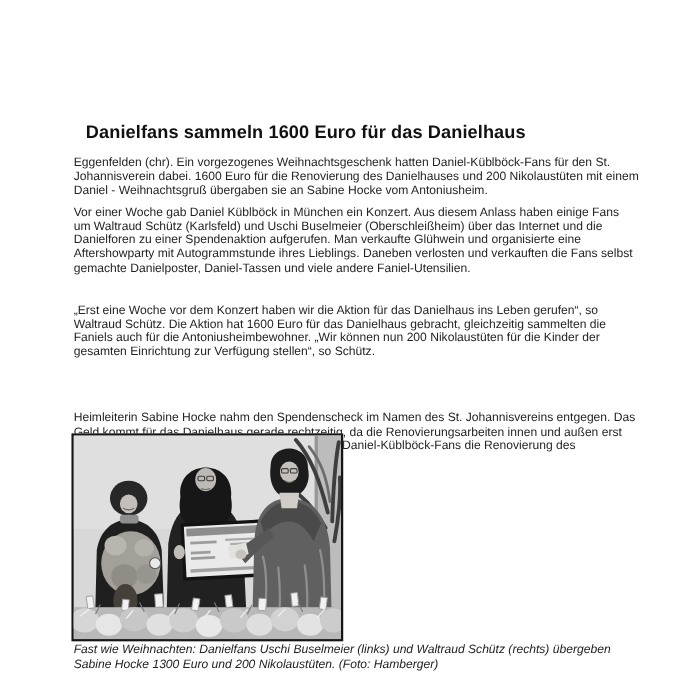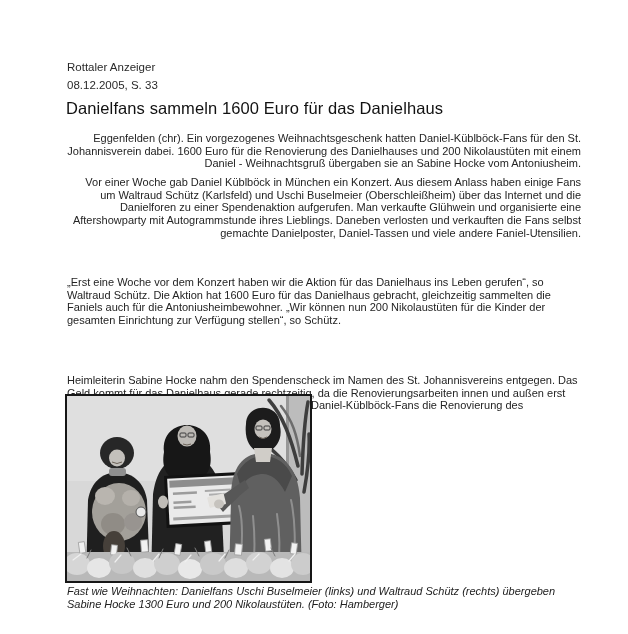--- a/index.html
+++ b/index.html
@@ -17,38 +17,38 @@
     left: 67px;
     top: 58px;
     font-size: 11.5px;
     line-height: 18px;
     color: #2a2a2a;
   }
   .headline {
     position: absolute;
     left: 66px;
     top: 99px;
-    margin: 0;
+    margin: 12px;
     width: 520px;
     font-size: 16.5px;
-    font-weight: normal;
+    font-weight: bold;
     color: #111111;
     letter-spacing: 0.1px;
   }
   .body-para {
     position: absolute;
     left: 67px;
     margin: 0;
     width: 514px;
     font-size: 11px;
     line-height: 12.7px;
     color: #242424;
   }
-  .para-1 { top: 132px; text-align: right; }
-  .para-2 { top: 176px; text-align: right; }
+  .para-1 { top: 142px; }
+  .para-2 { top: 187px; }
   .para-3 { top: 276px; }
   .para-4 { top: 334px; margin-top: 40px; }
   .photo-frame {
     position: absolute;
     left: 65px;
     top: 394px;
     width: 243px;
     height: 185px;
     border: 2px solid #161616;
     background: #d6d6d6;
@@ -64,24 +64,20 @@
     line-height: 12.6px;
     font-style: italic;
     color: #222222;
   }
 </style>
 </head>
 <body>
 
 <div class="page">
 
-  <div class="masthead">
-    <div>Rottaler Anzeiger</div>
-    <div>08.12.2005, S. 33</div>
-  </div>
 
   <h1 class="headline">Danielfans sammeln 1600 Euro für das Danielhaus</h1>
 
   <p class="body-para para-1">Eggenfelden (chr). Ein vorgezogenes Weihnachtsgeschenk hatten Daniel-Küblböck-Fans für den St. Johannisverein dabei. 1600 Euro für die Renovierung des Danielhauses und 200 Nikolaustüten mit einem Daniel - Weihnachtsgruß übergaben sie an Sabine Hocke vom Antoniusheim.</p>
   <p class="body-para para-2">Vor einer Woche gab Daniel Küblböck in München ein Konzert. Aus diesem Anlass haben einige Fans um Waltraud Schütz (Karlsfeld) und Uschi Buselmeier (Oberschleißheim) über das Internet und die Danielforen zu einer Spendenaktion aufgerufen. Man verkaufte Glühwein und organisierte eine Aftershowparty mit Autogrammstunde ihres Lieblings. Daneben verlosten und verkauften die Fans selbst gemachte Danielposter, Daniel-Tassen und viele andere Faniel-Utensilien.</p>
   <p class="body-para para-3">„Erst eine Woche vor dem Konzert haben wir die Aktion für das Danielhaus ins Leben gerufen“, so Waltraud Schütz. Die Aktion hat 1600 Euro für das Danielhaus gebracht, gleichzeitig sammelten die Faniels auch für die Antoniusheimbewohner. „Wir können nun 200 Nikolaustüten für die Kinder der gesamten Einrichtung zur Verfügung stellen“, so Schütz.</p>
   <p class="body-para para-4">Heimleiterin Sabine Hocke nahm den Spendenscheck im Namen des St. Johannisvereins entgegen. Das Geld kommt für das Danielhaus gerade rechtzeitig, da die Renovierungsarbeiten innen und außen erst kürzlich begonnen haben. Auch künftig wollen die Daniel-Küblböck-Fans die Renovierung des Danielhauses unterstützen.</p>
 
   <div class="photo-frame">
     <svg width="243" height="185" viewBox="0 0 243 185" xmlns="http://www.w3.org/2000/svg" role="img">

